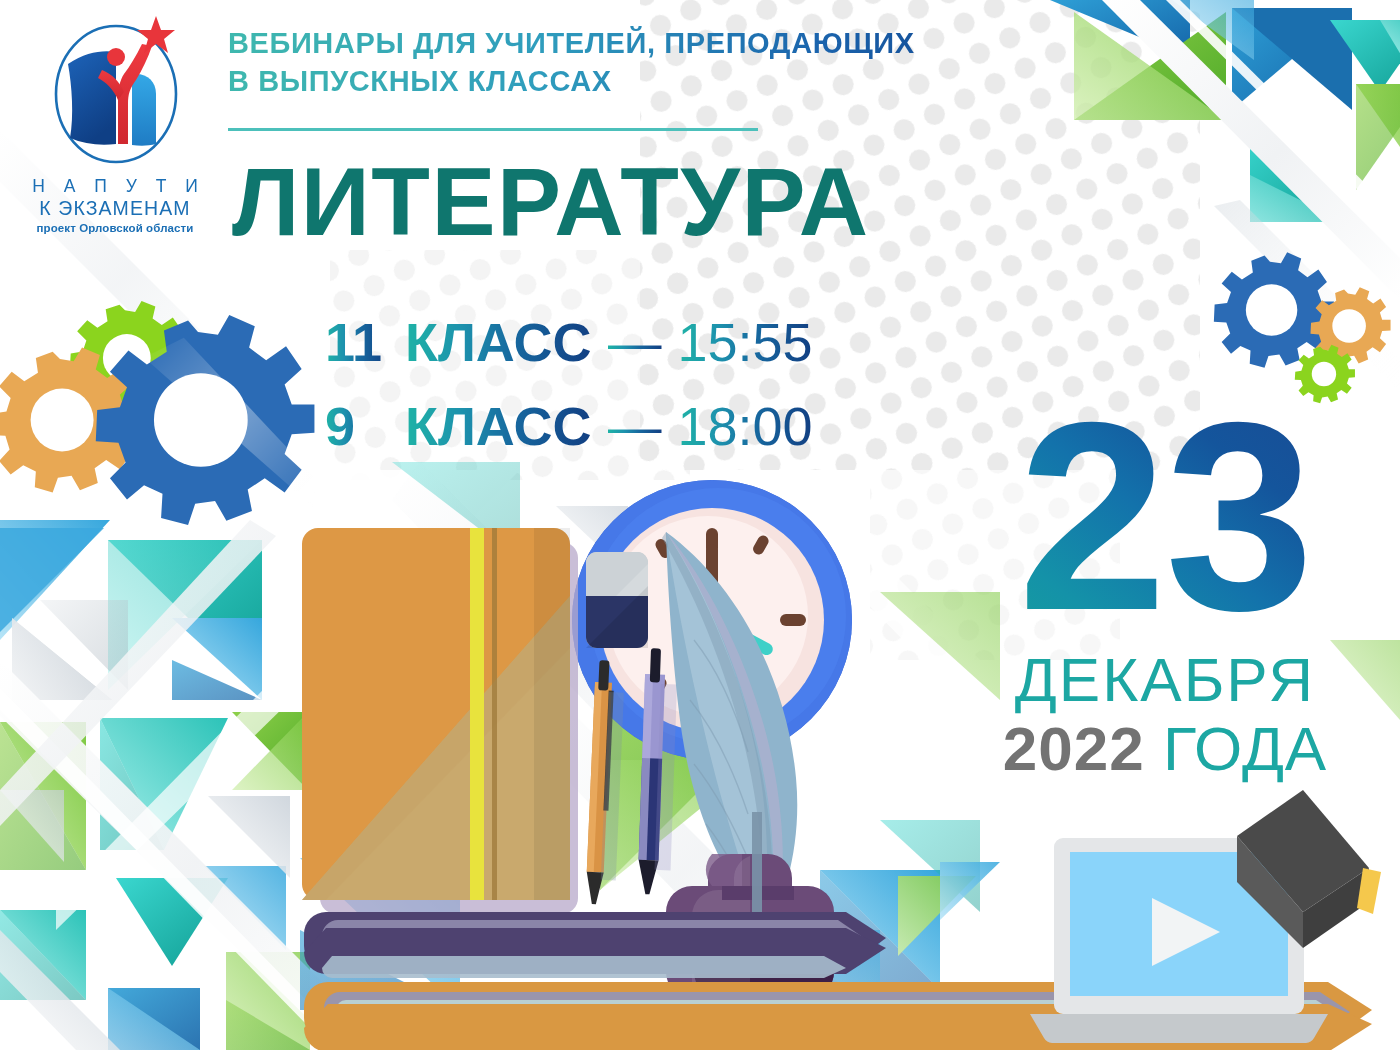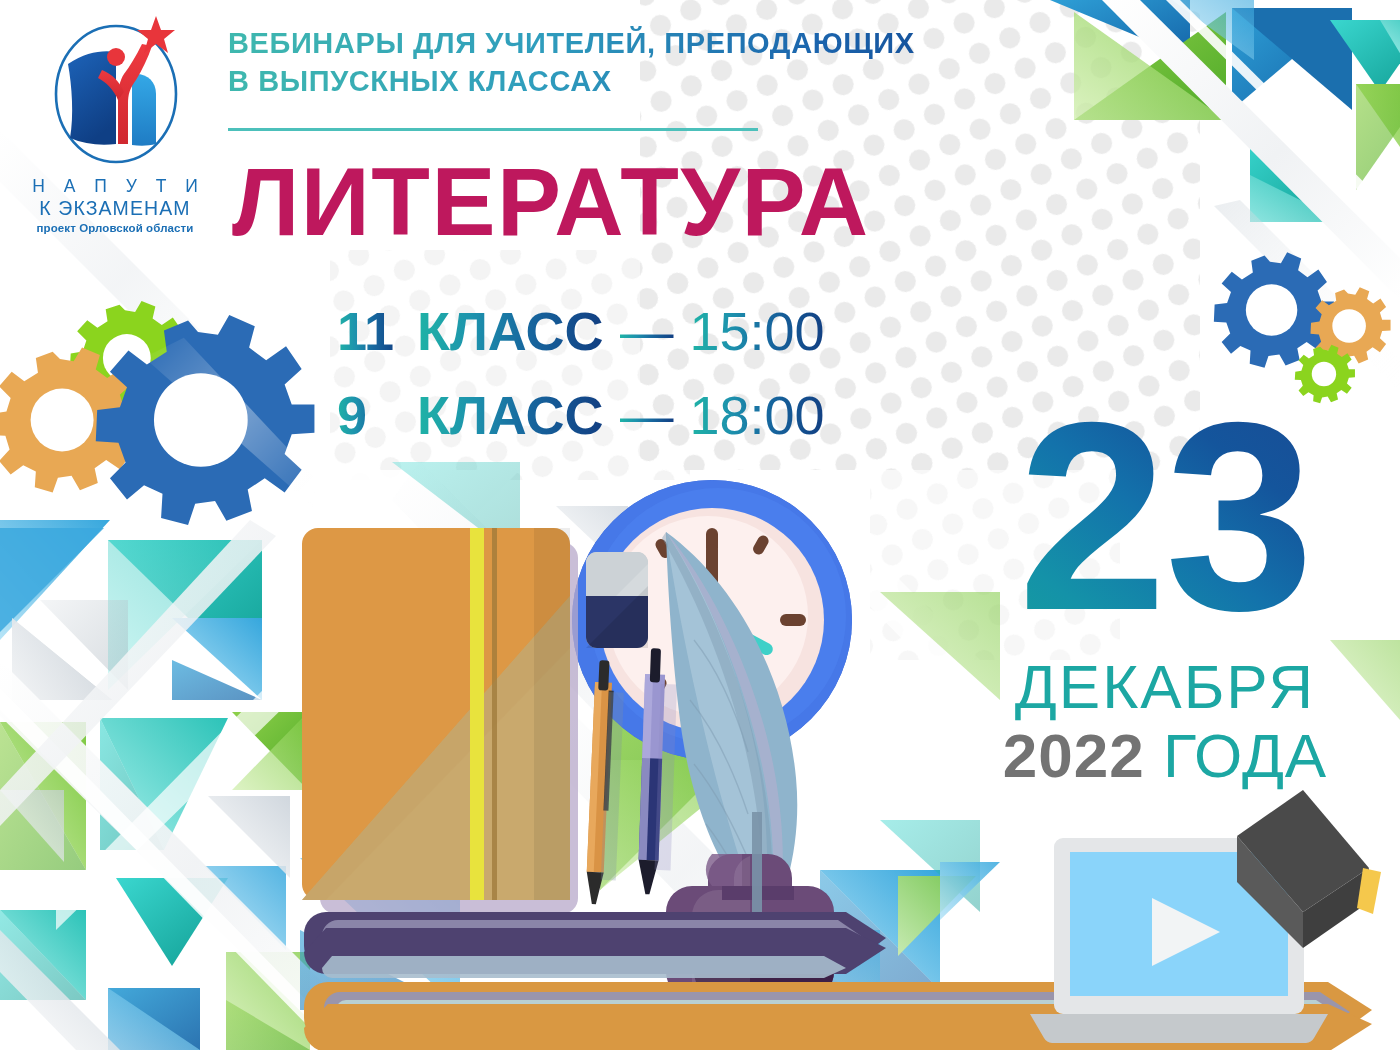--- a/index.html
+++ b/index.html
@@ -28,24 +28,24 @@
     font-size:29px; font-weight:700; line-height:38px;
     letter-spacing:0.6px; white-space:nowrap;
     background:linear-gradient(90deg,#3fb8ae 0%, #2f9dbd 38%, #1b64ad 72%, #103f87 100%);
     -webkit-background-clip:text; background-clip:text; color:transparent;
   }
   #kicker-rule { position:absolute; left:228px; top:128px; width:530px; height:3px; background:#4cc0bb; }
 
   
   #title { position:absolute; left:232px; top:150px;
     font-size:96px; font-weight:700; letter-spacing:1.5px;
-    color:#be185d; line-height:104px; white-space:nowrap; }
+    color:#0f766e; line-height:104px; white-space:nowrap; }
 
   
-  #times { position:absolute; left:325px; top:289px; width:570px;margin-left:12px; }
+  #times { position:absolute; left:325px; top:300px; width:570px; }
   .time-row { height:84px; display:flex; align-items:center; white-space:nowrap; }
   .t-grade, .t-klass, .t-dash, .t-time {
     background:linear-gradient(90deg,#1fb3a6 0%, #1d92ad 30%, #17689f 58%, #14508f 82%, #123f82 100%);
     -webkit-background-clip:text; background-clip:text; color:transparent;
     font-size:54px; line-height:64px;
   }
   .t-grade { font-weight:700; }
   .t-klass { font-weight:700; }
   .t-dash  { font-weight:400; }
   .t-time  { font-weight:400; }
@@ -56,21 +56,21 @@
   .sp-c { display:inline-block; width:16px; }
 
   
   #date-block { position:absolute; left:965px; top:392px; width:400px; text-align:center; }
   #big-day {
     font-size:268px; font-weight:700; line-height:248px; letter-spacing:-2px;
     background:linear-gradient(37deg,#16a29a 0%, #1492a8 22%, #1372ab 48%, #14559c 70%, #1b4a93 100%);
     -webkit-background-clip:text; background-clip:text; color:transparent;
   }
   #month { font-size:62px; font-weight:400; line-height:68px; letter-spacing:2px;
-    color:#1ca7a3; margin-top:13px; }
+    color:#1ca7a3; margin-top:6px; }
   #year-line { font-size:62px; line-height:70px; letter-spacing:1px; white-space:nowrap; }
   #year-num { font-weight:700; color:#737373; }
   #year-word { font-weight:400; color:#1ca7a3; }
 </style>
 </head>
 <body>
 
 <div id="poster">
 
   <svg id="bg-svg" class="layer" viewBox="0 0 1400 1050">
@@ -431,21 +431,21 @@
 
   <div id="times">
 
     <div class="time-row">
       <span class="t-grade w-grade">11</span>
       <span class="sp-a"></span>
       <span class="t-klass">КЛАСС</span>
       <span class="sp-b"></span>
       <span class="t-dash">—</span>
       <span class="sp-c"></span>
-      <span class="t-time">15:00</span>
+      <span class="t-time">15:55</span>
     </div>
 
     <div class="time-row">
       <span class="t-grade w-grade narrow">9</span>
       <span class="sp-a"></span>
       <span class="t-klass">КЛАСС</span>
       <span class="sp-b"></span>
       <span class="t-dash">—</span>
       <span class="sp-c"></span>
       <span class="t-time">18:00</span>

